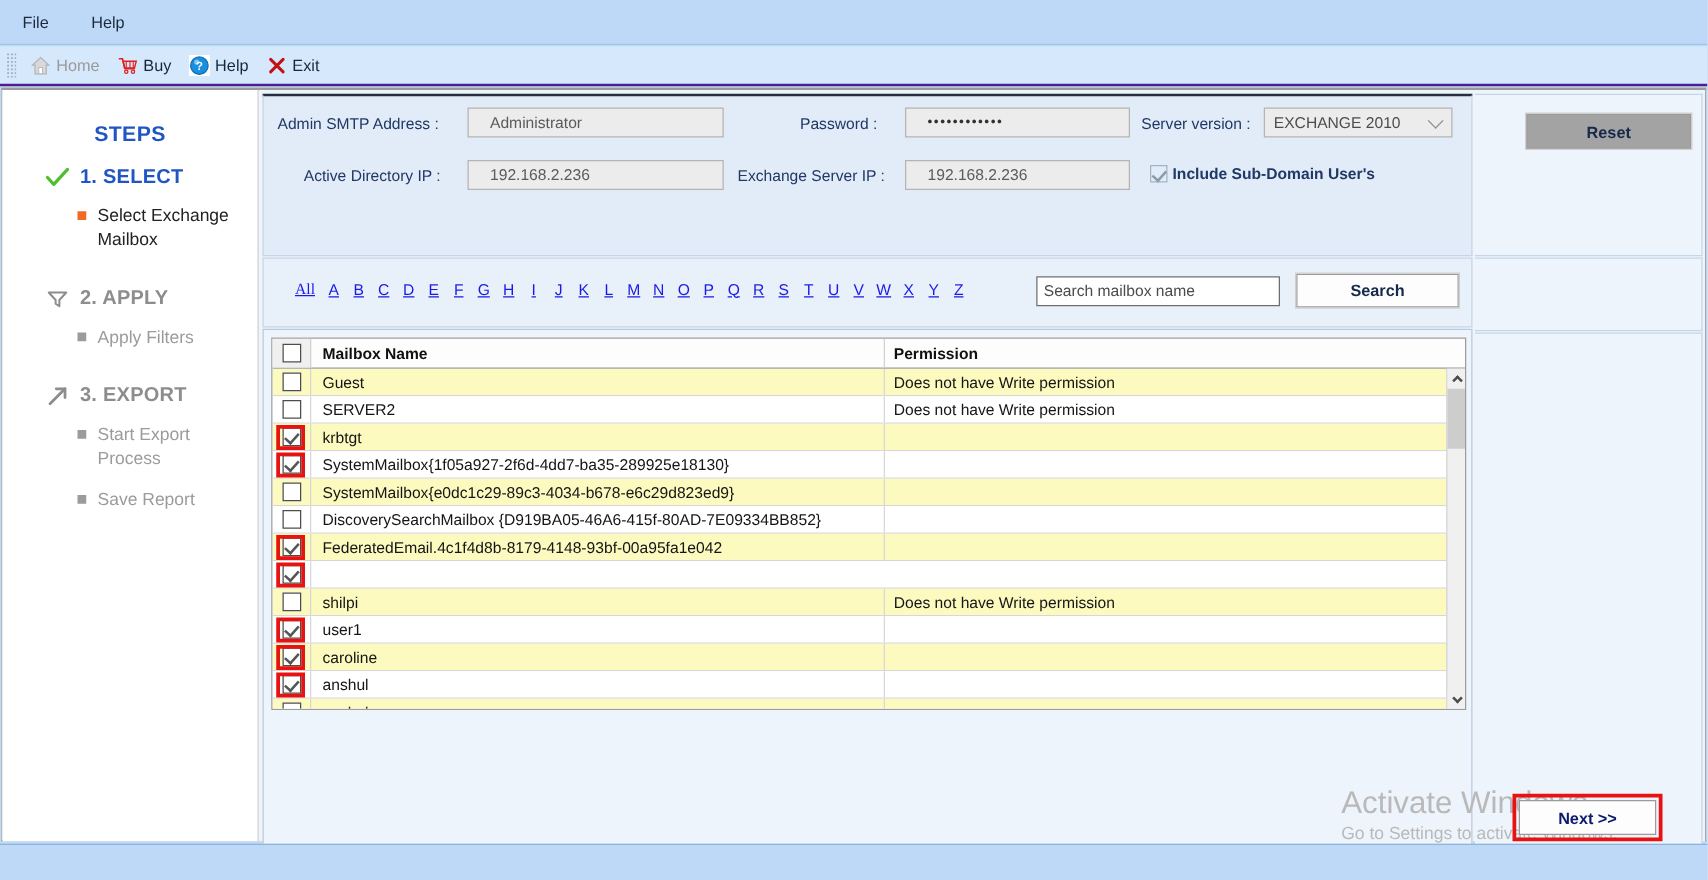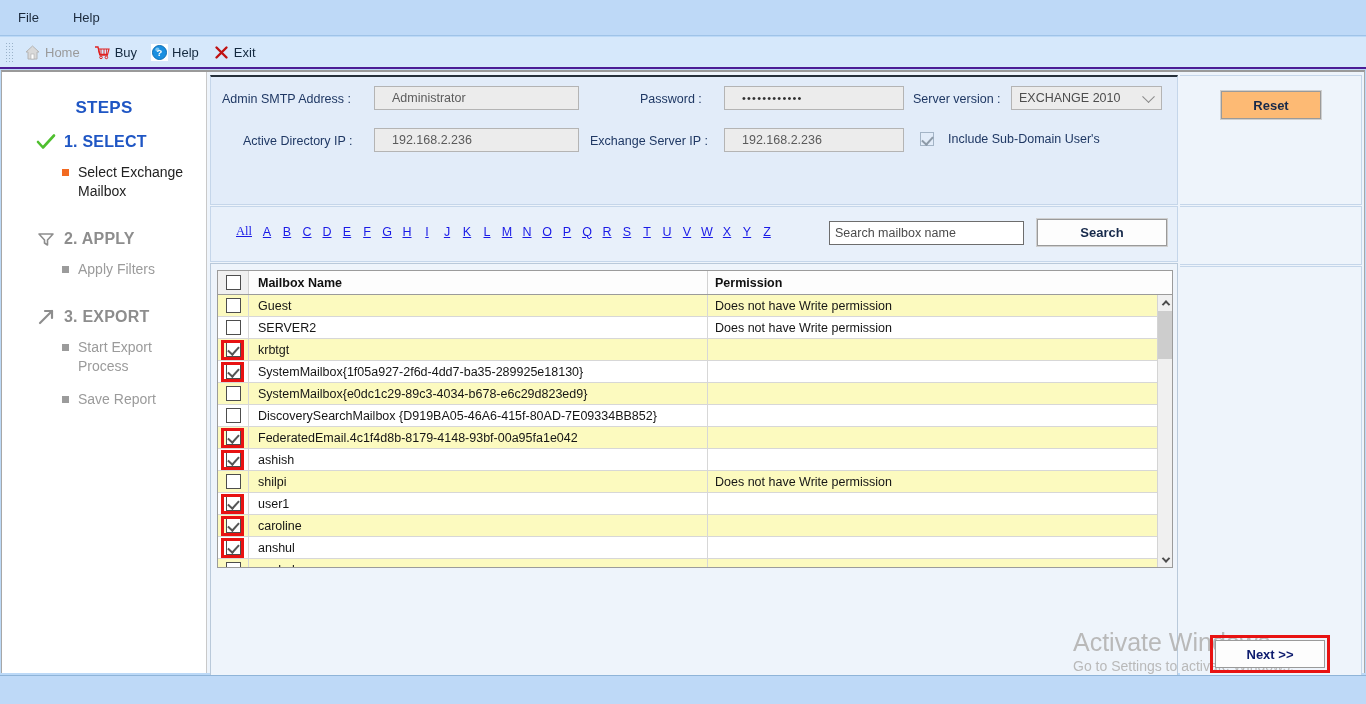--- a/index.html
+++ b/index.html
@@ -121,21 +121,21 @@
     background: #ececec; border: 1px solid #b4b4b4;
     font-size: 12.5px; color: #4d4d4d;
     display: flex; align-items: center; padding: 0 7px;
   }
   .fld-select .chev {
     position: absolute; right: 8px; top: 8px;
     width: 9px; height: 9px;
     border-right: 1.5px solid #8a8a8a; border-bottom: 1.5px solid #8a8a8a;
     transform: rotate(45deg) translate(-2px,-2px);
   }
-  .chk-row { position: absolute; display: flex; align-items: flex-start; gap: 14px; }
+  .chk-row { position: absolute; display: flex; align-items: flex-start; gap: 4px; font-weight: bold; }
   .chk-box {
     width: 14px; height: 14px; border: 1px solid #a3b4c6; background: #e2ecf9;
     position: relative; flex: 0 0 14px;
   }
   .chk-box.checked::after {
     content: ""; position: absolute; left: 3px; top: 1px;
     width: 5px; height: 9px;
     border-right: 2px solid #8d9aa8; border-bottom: 2px solid #8d9aa8;
     transform: rotate(42deg);
   }
@@ -262,22 +262,22 @@
   }
   .rp-sect2 {
     position: absolute; left: 0; top: 131px; right: 0; height: 59px;
     background: #eef4fb; border: 1px solid #c5d6ea; border-left: none;
   }
   .rp-sect3 {
     position: absolute; left: 0; top: 191px; right: 0; bottom: 0;
     background: #eef4fb; border: 1px solid #c5d6ea; border-left: none;
   }
   .reset-btn {
-    position: absolute; left: 41px; top: 15px; width: 100px; height: 28px;
-    background: #fdba74; border: 1px solid #9a9a9a; outline: 1px solid #cfcfcf;
+    position: absolute; left: 41px; top: 15px; width: 132px; height: 28px;
+    background: #a3a3a3; border: 1px solid #9a9a9a; outline: 1px solid #cfcfcf;
     display: flex; align-items: center; justify-content: center;
     font-size: 13px; font-weight: bold; color: #16294a; cursor: pointer;
   }
 
   
   .next-btn {
     position: absolute; left: 1008px; top: 568px; width: 110px; height: 28px;
     background: #fdfdfd; border: 1px solid #9a9a9a;
     display: flex; align-items: center; justify-content: center;
     font-size: 13px; font-weight: bold; color: #0d1b6e; cursor: pointer;
@@ -523,21 +523,20 @@
                   <span class="cb-hl"></span>
                 </div>
                 <div class="gc-name">FederatedEmail.4c1f4d8b-8179-4148-93bf-00a95fa1e042</div>
                 <div class="gc-perm"></div>
               </div>
               <div class="grow plain">
                 <div class="gc-chk">
                   <span class="cb on"></span>
                   <span class="cb-hl"></span>
                 </div>
-                <div class="gc-name">ashish</div>
                 <div class="gc-perm"></div>
               </div>
               <div class="grow alt">
                 <div class="gc-chk">
                   <span class="cb"></span>
                 </div>
                 <div class="gc-name">shilpi</div>
                 <div class="gc-perm">Does not have Write permission</div>
               </div>
               <div class="grow plain">

